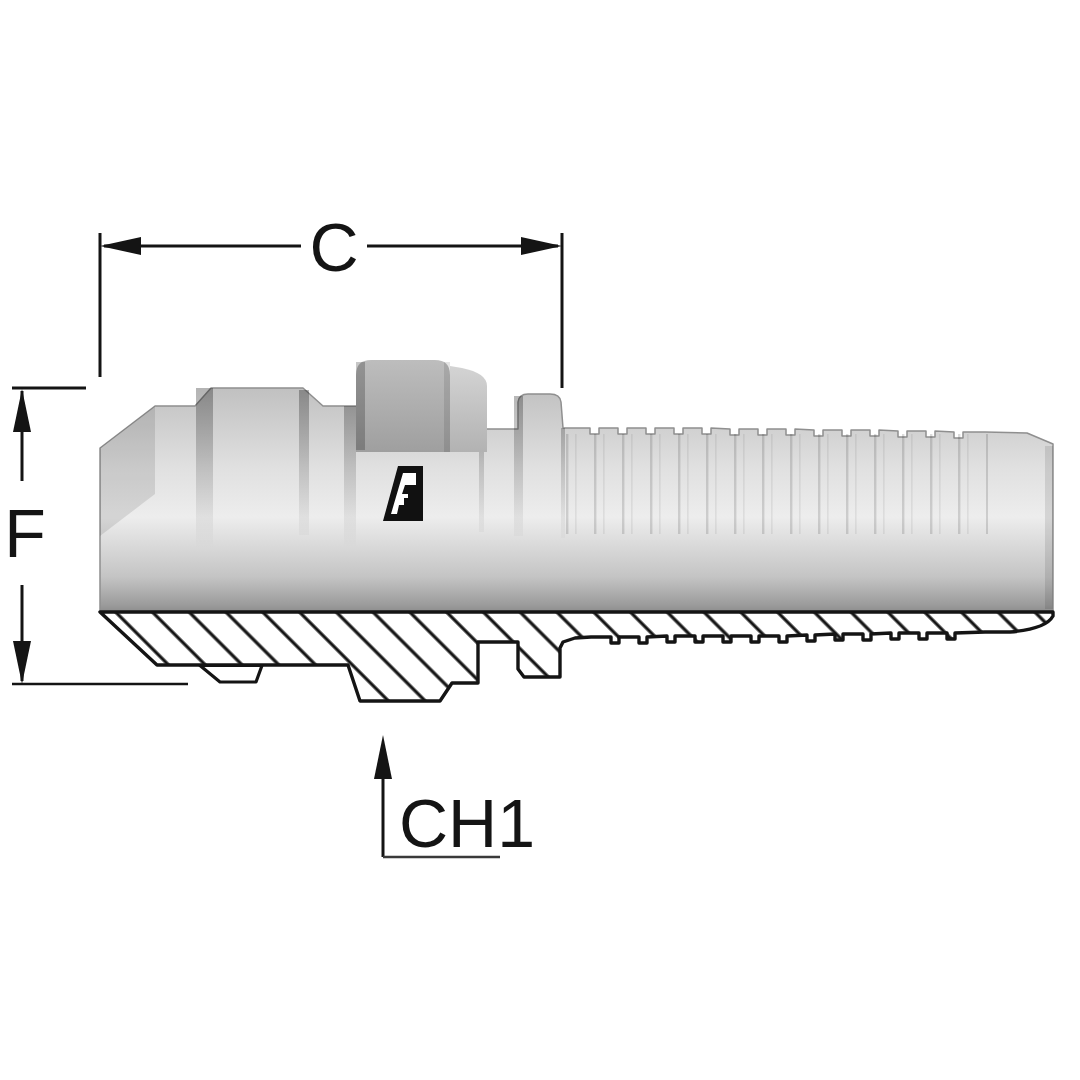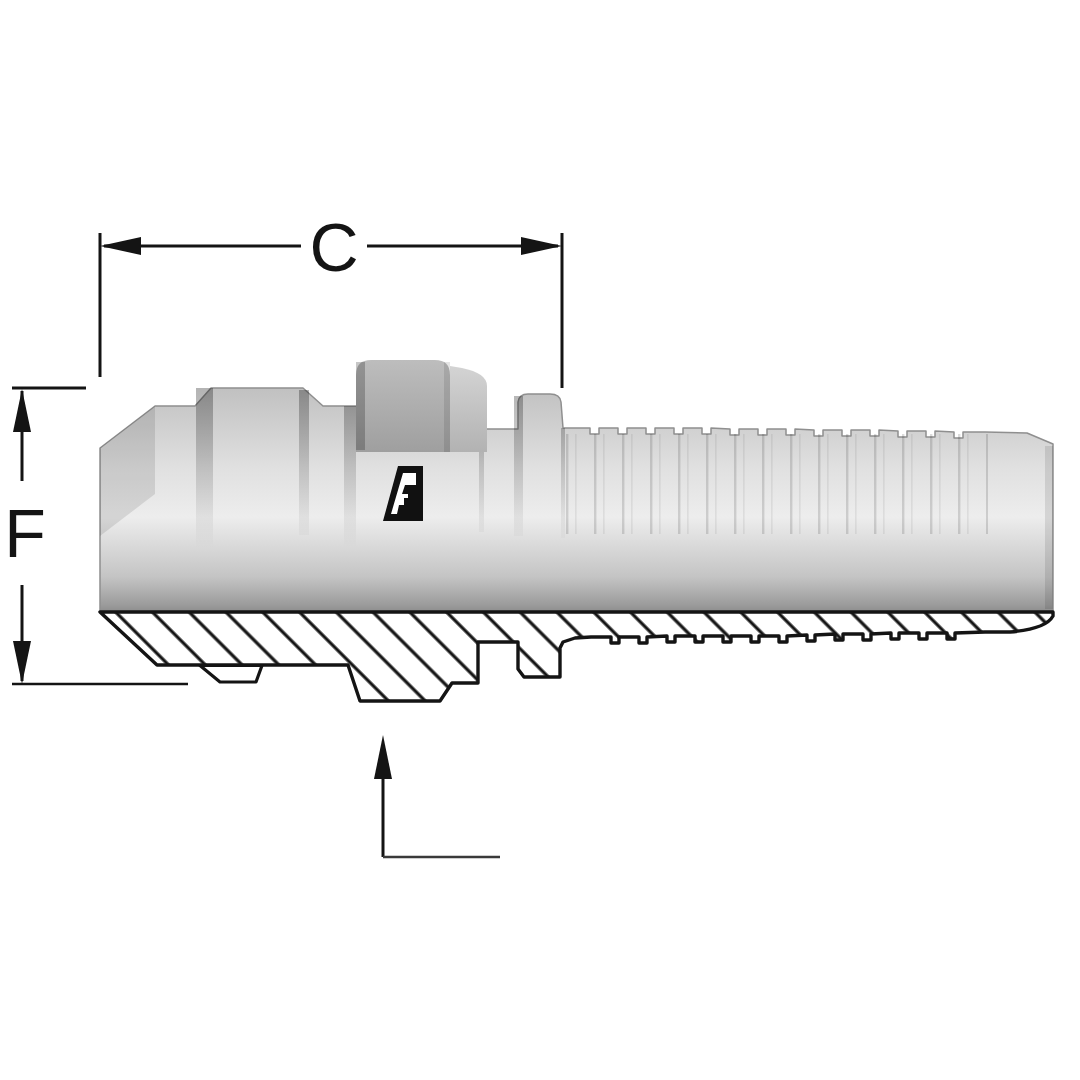--- a/index.html
+++ b/index.html
@@ -156,13 +156,14 @@
       <line x1="383" y1="778" x2="383" y2="857"></line>
       <line x1="383" y1="857" x2="500" y2="857" stroke="#3a3a3a" stroke-width="2.6"></line>
       <polygon points="383,735 374,779 392,779" fill="#141414" stroke="none"></polygon>
     </g>
   </svg>
 
   <div class="dim-label center" style="left:334px;top:247px;">C</div>
 
   <div class="dim-label center" style="left:25px;top:533px;">F</div>
 
+  <div class="dim-label left" style="left:399px;top:823px;">CH1</div>
 </div>
 
 </body></html>

